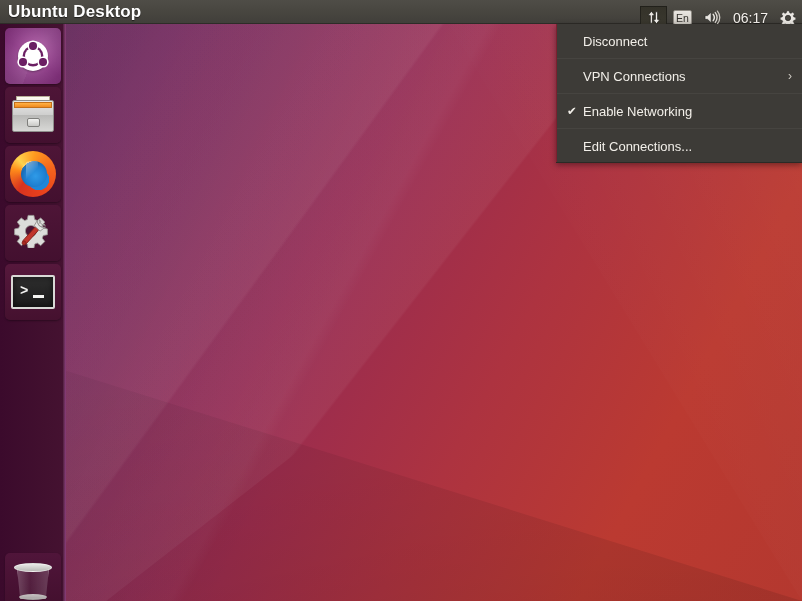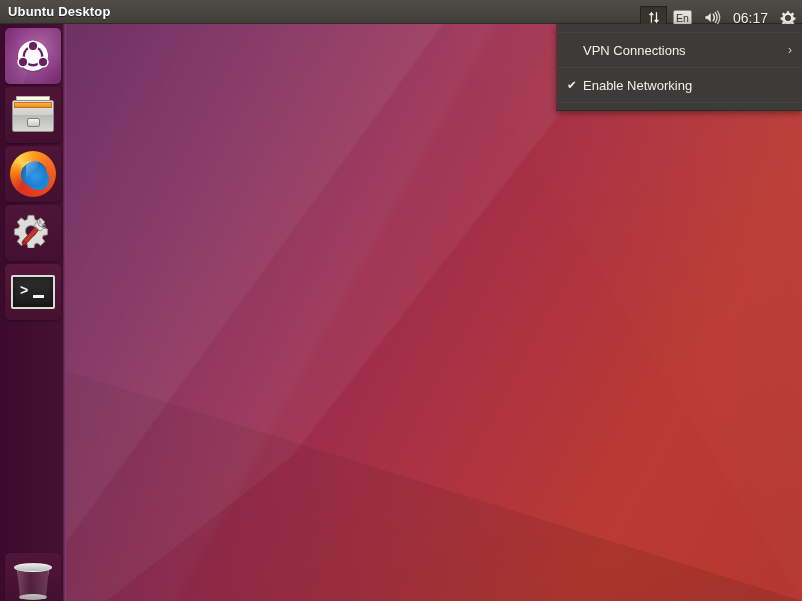--- a/index.html
+++ b/index.html
@@ -41,21 +41,21 @@
   }
 
   
   #topbar {
     position:absolute; left:0; top:0; width:802px; height:24px;
     background:linear-gradient(to bottom, #4f4d47 0%, #484640 50%, #413f3a 100%);
     border-bottom:1px solid #2e2c28;
     display:flex; align-items:center; z-index:40;
   }
   #topbar .title {
-    color:#ffffff; font-size:13px; font-weight:bold;
+    color:#ffffff; font-size:17px; font-weight:bold;
     padding-left:8px; letter-spacing:.15px;
     text-shadow:0 1px 1px rgba(0,0,0,.55);
     white-space:nowrap;
   }
   #topbar .spacer { flex:1 1 auto; }
   .ind {
     height:24px; display:flex; align-items:center; justify-content:center;
     padding:0 6px; position:relative;margin-top:12px;
   }
   .ind.active {
@@ -358,30 +358,36 @@
       <div class="lid"></div>
       <div class="base"></div>
     </div>
   </div>
 </div>
 
 <div id="netmenu">
 
 
 
+  <div class="mi">
+    <span>Disconnect</span>
+  </div>
 
   <div class="msep"></div>
 
   <div class="mi">
     <span>VPN Connections</span>
     <span class="arrow">›</span>
   </div>
 
   <div class="msep"></div>
 
   <div class="mi checked">
     <span>Enable Networking</span>
   </div>
 
   <div class="msep"></div>
 
 
+  <div class="mi">
+    <span>Edit Connections...</span>
+  </div>
 </div>
 
 </body></html>

